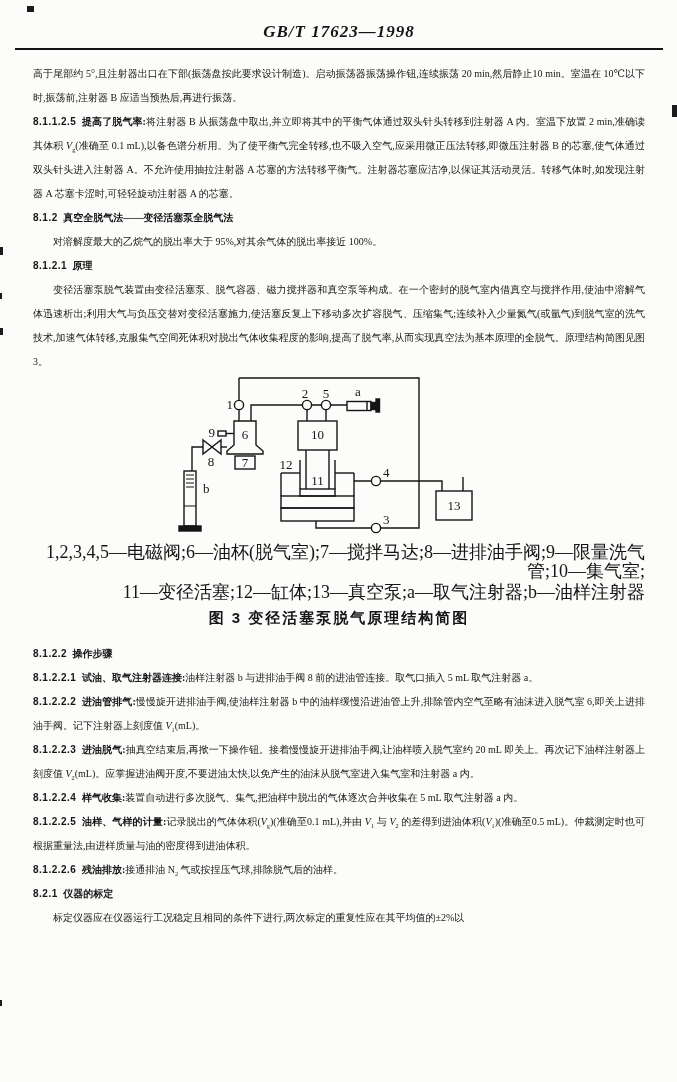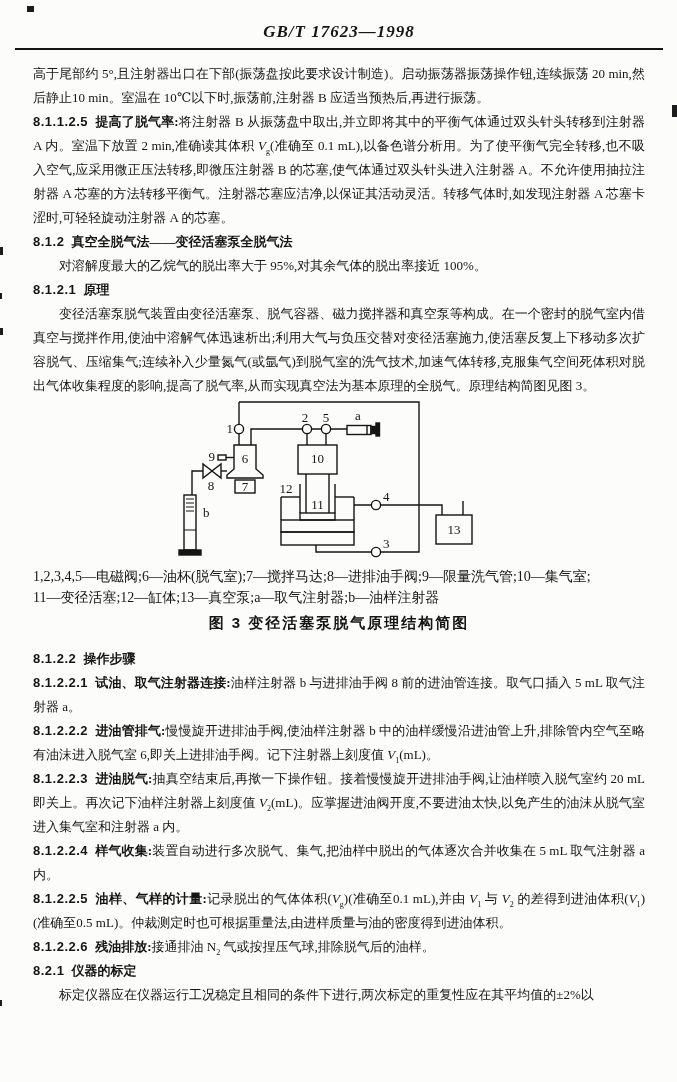--- a/index.html
+++ b/index.html
@@ -20,40 +20,40 @@
     padding-top:8px;
     font-style:italic;
   }
   .hdr-rule{
     height:2px;background:#141414;border:0;
     margin:6px -18px 0 -18px;
   }
   .body-text{margin-top:12px;}
   p.blk{
     margin:0;
-    font-size:13px;
+    font-size:10px;
     line-height:24px;
     text-align:justify;
   }
   p.ind{text-indent:2em;}
   b.num{
     font-family:"Liberation Sans","DejaVu Sans",sans-serif;
     font-weight:bold;
     margin-right:.55em;
     letter-spacing:.5px;
   }
   b.rt{font-weight:bold;}
   i.var{font-style:italic;font-family:"Liberation Serif",serif;}
   sub{font-size:.62em;line-height:0;}
   .fig-wrap{margin:2px 0 0 0;text-align:center;}
   .fig-svg{display:block;margin:0 auto;}
   .legend{
-    font-size:14px;
+    font-size:18px;
     line-height:19px;
-    text-align:left;
+    text-align:right;
     margin:2px 0 0 0;
   }
   .fig-caption{
     font-size:15px;
     font-weight:bold;
     text-align:center;
     margin:4px 0 12px 0;
     line-height:24px;
     letter-spacing:2px;
     font-family:"Liberation Sans","DejaVu Sans",sans-serif;

